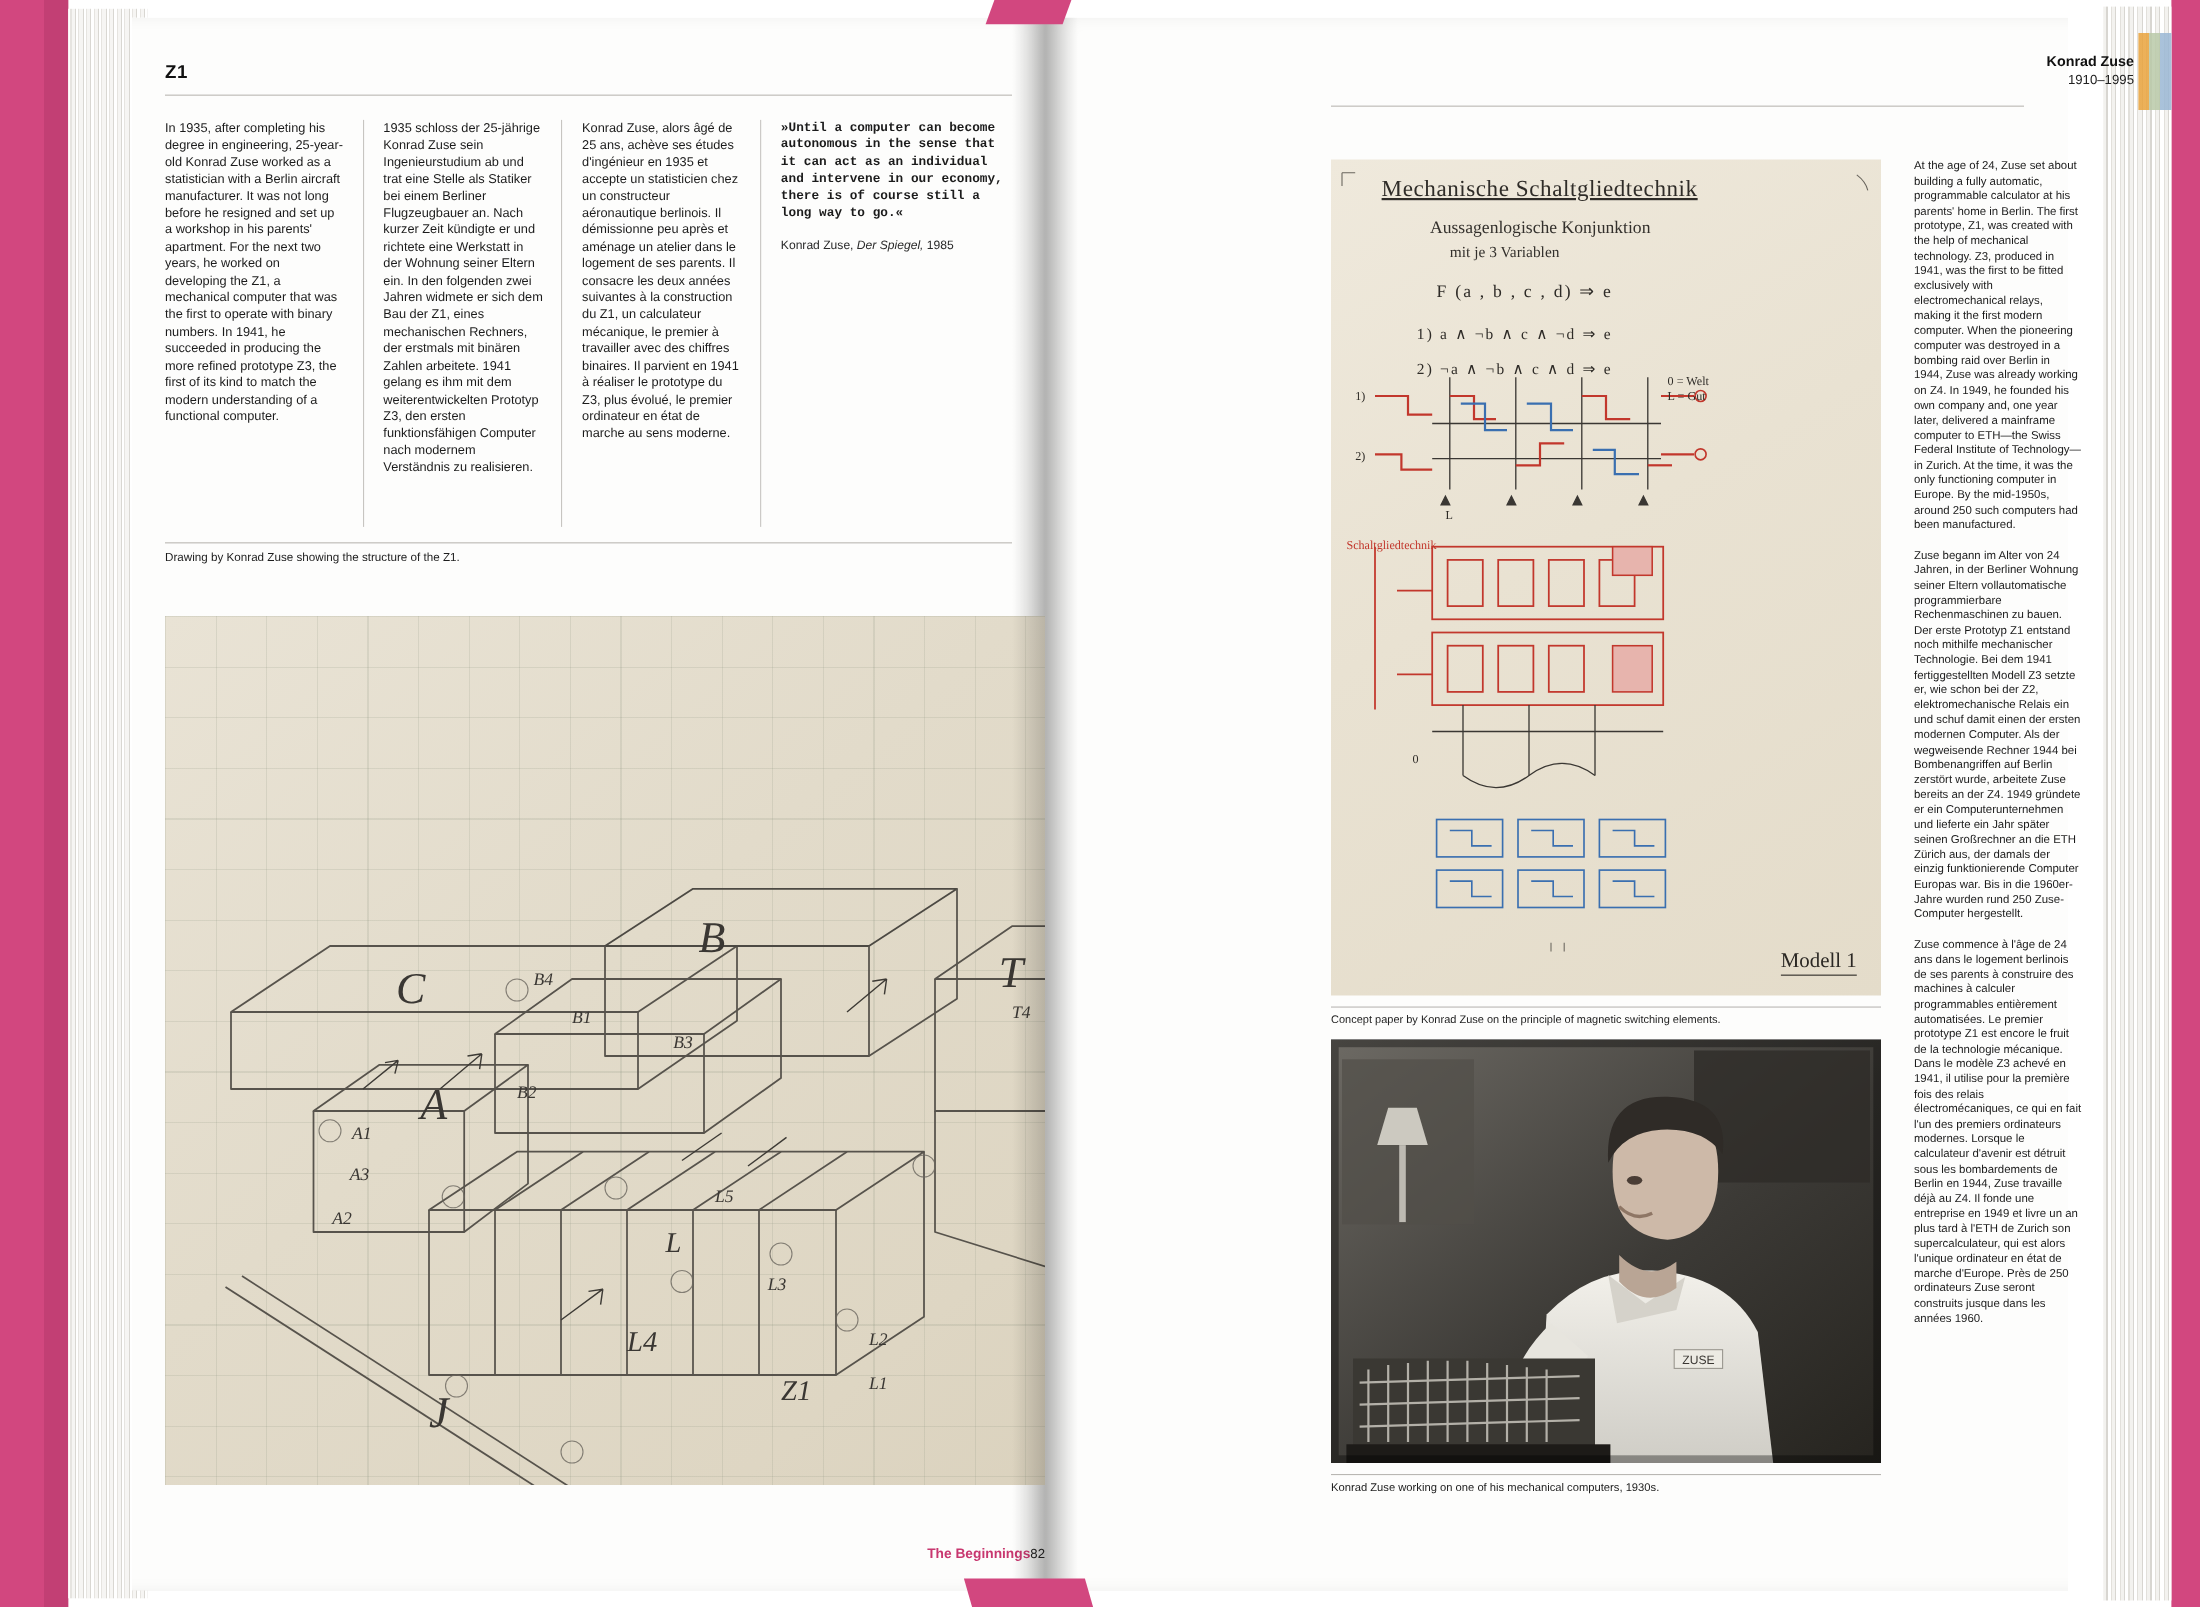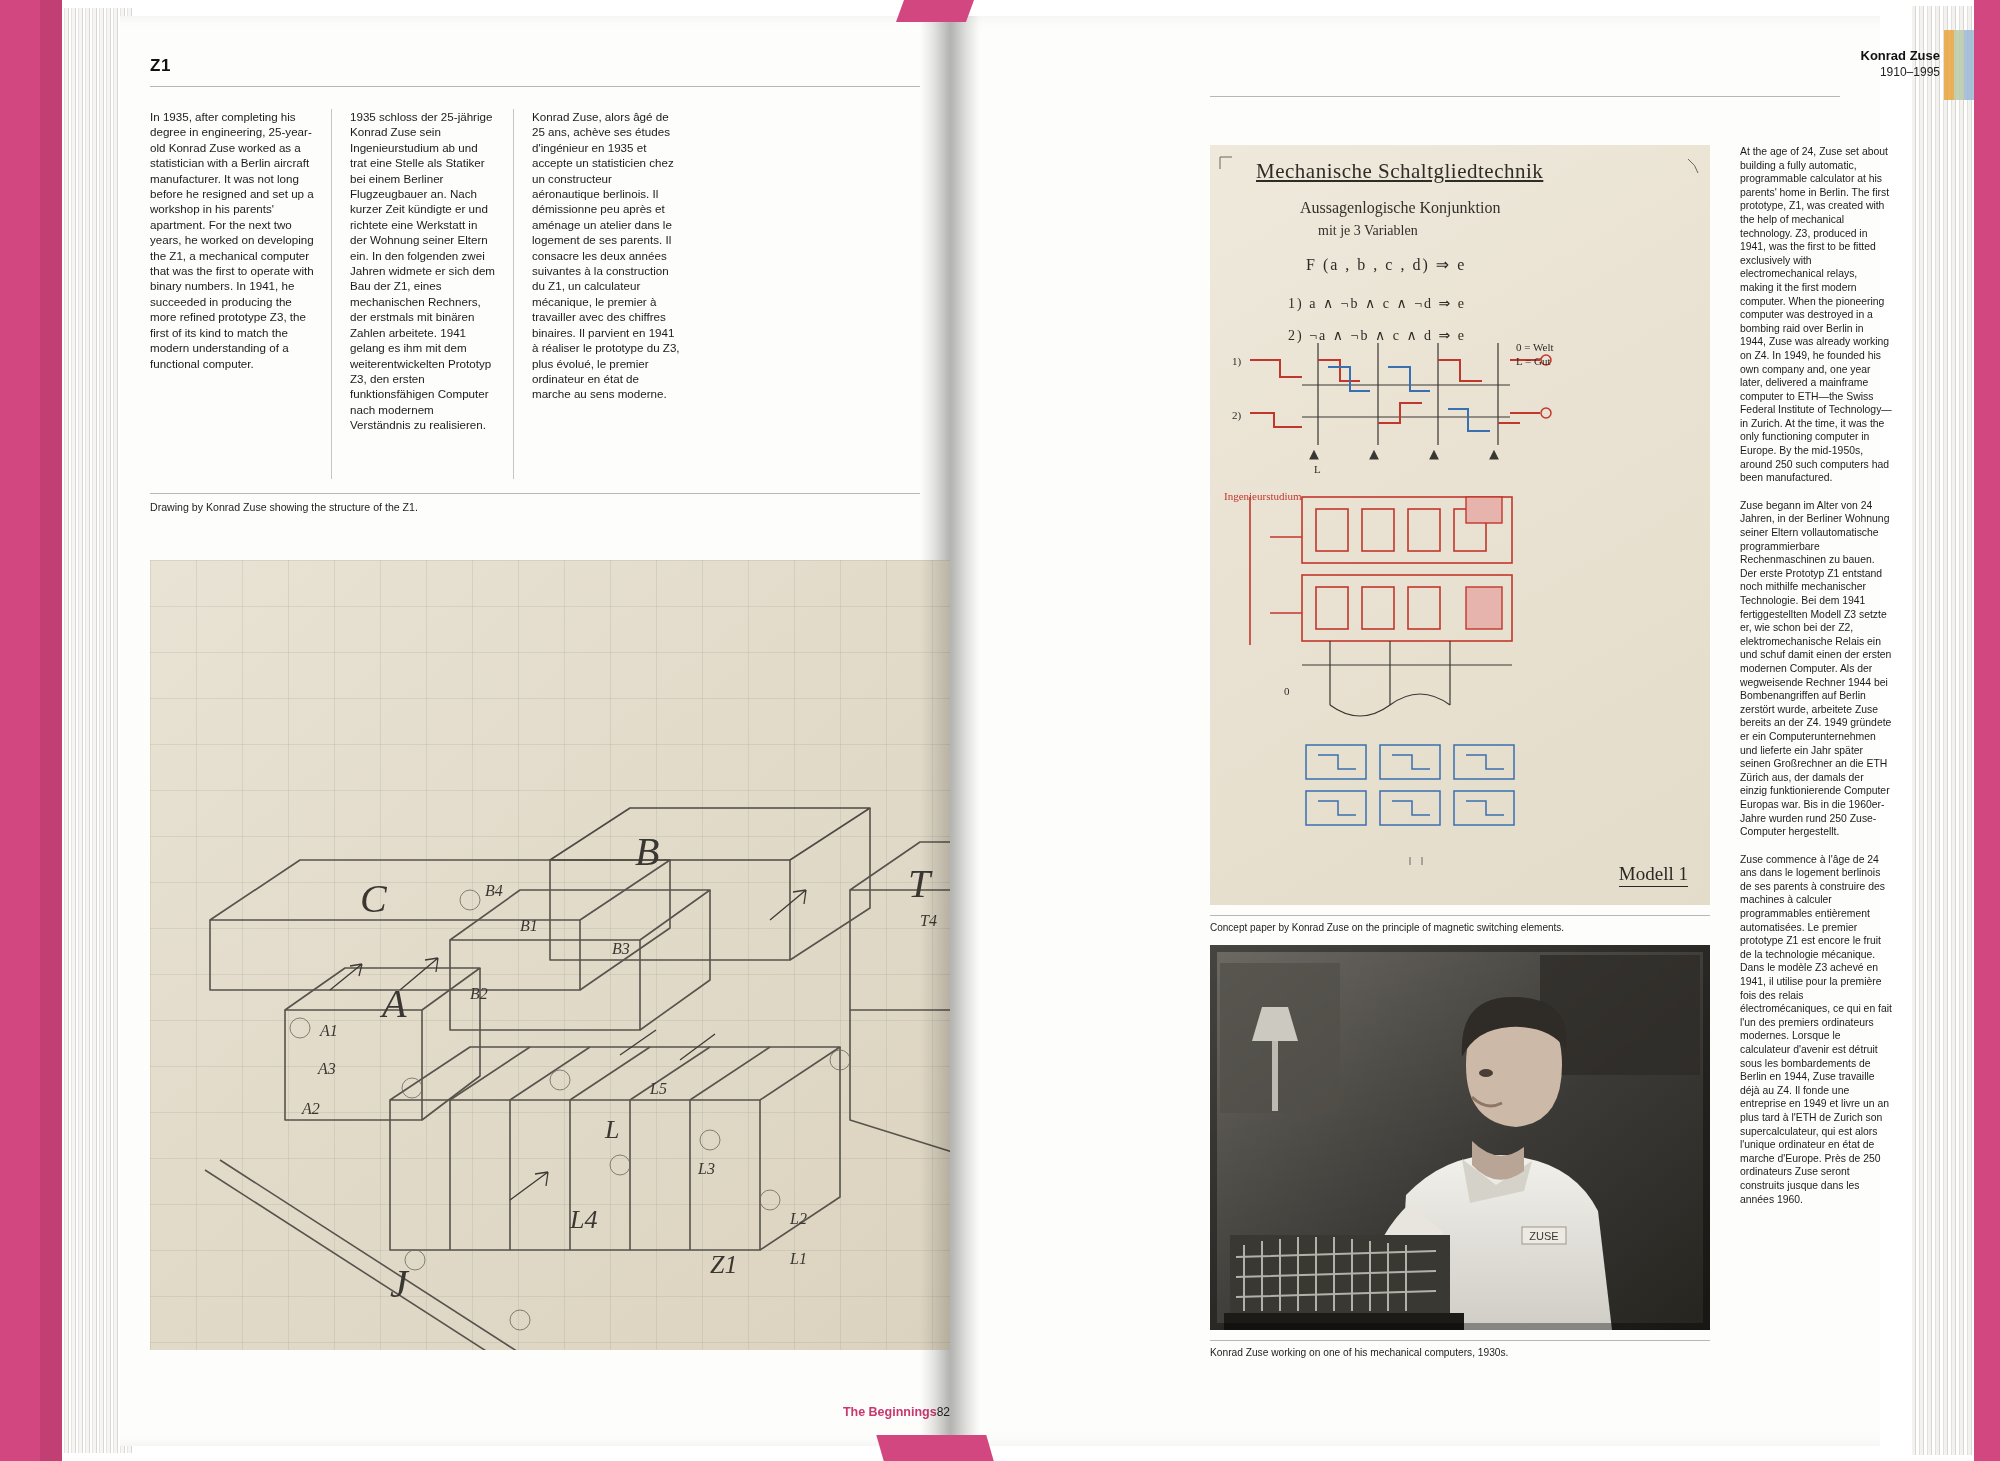--- a/index.html
+++ b/index.html
@@ -320,20 +320,28 @@
 
         <div class="cols">
           <div class="col">
             <p>In 1935, after completing his degree in engineering, 25-year-old Konrad Zuse worked as a statistician with a Berlin aircraft manufacturer. It was not long before he resigned and set up a workshop in his parents' apartment. For the next two years, he worked on developing the Z1, a mechanical computer that was the first to operate with binary numbers. In 1941, he succeeded in producing the more refined prototype Z3, the first of its kind to match the modern understanding of a functional computer.</p>
           </div>
           <div class="col pad-left">
             <p>1935 schloss der 25-jährige Konrad Zuse sein Ingenieurstudium ab und trat eine Stelle als Statiker bei einem Berliner Flugzeugbauer an. Nach kurzer Zeit kündigte er und richtete eine Werkstatt in der Wohnung seiner Eltern ein. In den folgenden zwei Jahren widmete er sich dem Bau der Z1, eines mechanischen Rechners, der erstmals mit binären Zahlen arbeitete. 1941 gelang es ihm mit dem weiterentwickelten Prototyp Z3, den ersten funktionsfähigen Computer nach modernem Verständnis zu realisieren.</p>
           </div>
           <div class="col pad-left">
             <p>Konrad Zuse, alors âgé de 25 ans, achève ses études d'ingénieur en 1935 et accepte un statisticien chez un constructeur aéronautique berlinois. Il démissionne peu après et aménage un atelier dans le logement de ses parents. Il consacre les deux années suivantes à la construction du Z1, un calculateur mécanique, le premier à travailler avec des chiffres binaires. Il parvient en 1941 à réaliser le prototype du Z3, plus évolué, le premier ordinateur en état de marche au sens moderne.</p>
+          </div>
+          <div class="col quote">
+            <p class="quote-text">»Until a computer can become autonomous in the sense that it can act as an individual and intervene in our economy, there is of course still a long way to go.«</p>
+            <div class="quote-src">
+              <span>Konrad Zuse,</span>
+              <i>Der Spiegel,</i>
+              <span>1985</span>
+            </div>
           </div>
         </div>
 
         <div class="cap-rule"></div>
         <p class="caption">Drawing by Konrad Zuse showing the structure of the Z1.</p>
       </div>
 
     </div>
 
     <div class="drawing-wrap">
@@ -514,21 +522,21 @@
           <path d="M200 712 l0 8 M212 712 l0 8"></path>
         </g>
       </svg>
 
       <div class="sch-title">Mechanische Schaltgliedtechnik</div>
       <div class="sch-sub1">Aussagenlogische Konjunktion</div>
       <div class="sch-sub2">mit je 3 Variablen</div>
       <div class="sch-formula">F (a , b , c , d) ⇒ e</div>
       <div class="sch-line" style="left:78px; top:150px;">1)     a ∧ ¬b ∧ c ∧ ¬d ⇒ e</div>
       <div class="sch-line" style="left:78px; top:182px;font-family:Liberation Serif, serif;">2)    ¬a ∧ ¬b ∧ c ∧ d ⇒ e</div>
-      <div class="sch-red" style="left:14px; top:345px;">Ingenieurstudium</div>
+      <div class="sch-red" style="left:14px; top:345px;">Schaltgliedtechnik</div>
       <div class="sch-red" style="left:306px; top:196px; color:#2e2b27;">0 = Welt</div>
       <div class="sch-red" style="left:306px; top:210px; color:#2e2b27;">L = Gut</div>
       <div class="sch-red" style="left:22px; top:210px; color:#2e2b27;">1)</div>
       <div class="sch-red" style="left:22px; top:264px; color:#2e2b27;">2)</div>
       <div class="sch-red" style="left:104px; top:318px; color:#2e2b27;">L</div>
       <div class="sch-red" style="left:74px; top:540px; color:#2e2b27;">0</div>
       <div class="sch-modell">Modell 1</div>
     </div>
 
     <div class="cap-sch">Concept paper by Konrad Zuse on the principle of magnetic switching elements.</div>

